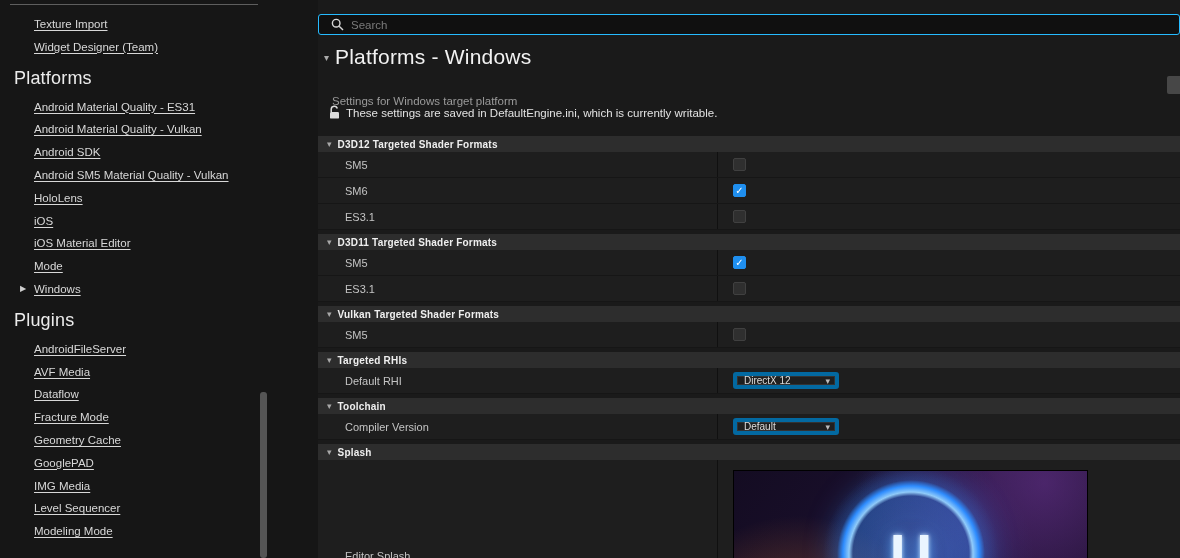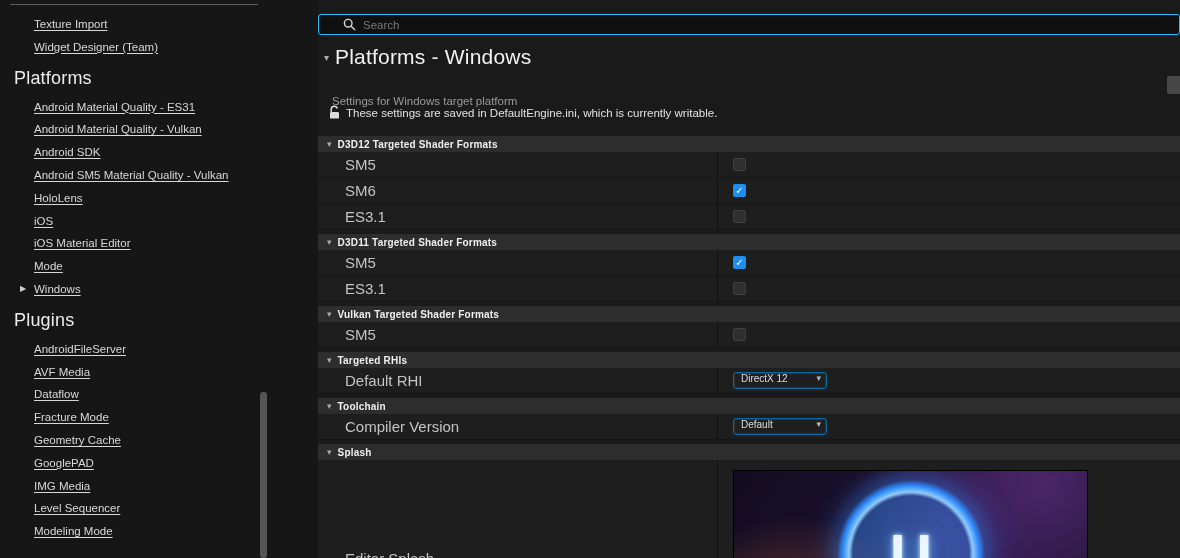--- a/index.html
+++ b/index.html
@@ -14,21 +14,21 @@
   .sb-link { display:block; position:relative; line-height:22.8px; padding-left:34px; font-size:11.5px;
              color:#d8d8d8; text-decoration:underline; text-underline-offset:2px; cursor:pointer; white-space:nowrap; }
   .sb-link .sb-arrow { position:absolute; left:20px; top:0; font-size:8px; color:#cfcfcf; line-height:22.8px; }
   .sb-header { font-size:18px; color:#ececec; padding:9px 0 7px 14px; letter-spacing:.2px; }
   .sb-scrollbar { position:absolute; left:260px; top:392px; width:7px; height:166px; background:#555; border-radius:3px; }
 
   
   .main { position:absolute; left:318px; top:0; right:0; height:558px; background:#1a1a1a; }
 
   .searchbar { position:absolute; top:14px; left:0; right:0; height:21px; background:#101010;
-               border:1px solid var(--accent,#26bbff); border-radius:3px; display:flex; align-items:center; padding:0 24px; }
+               border:1px solid var(--accent,#26bbff); border-radius:3px; display:flex; align-items:center; padding:0 12px; }
   .searchbar svg { flex:0 0 auto; margin-right:7px; }
   .searchbar input { flex:1; background:transparent; border:none; outline:none; color:#dcdcdc; font-size:11.5px;
                      font-family:"Liberation Sans",sans-serif; }
   .searchbar input::placeholder { color:#7a7a7a; }
 
   .title-row { position:absolute; top:45px; left:6px; display:flex; align-items:center; }
   .title-row .tri { font-size:10px; color:#aaa; margin-right:6px; cursor:pointer; }
   .title-row h1 { font-size:21px; font-weight:normal; color:#f2f2f2; letter-spacing:.2px; }
 
   .subtitle-row { position:absolute; top:79px; left:14px; font-size:11.5px; color:#9a9a9a;margin-top:16px; }
@@ -37,35 +37,35 @@
   .notice-row { position:absolute; top:105px; left:10px; display:flex; align-items:center; gap:5px;
                 font-size:11.5px; color:#e2e2e2; }
 
   .sections { position:absolute; top:136px; left:0; right:0; }
   .sec { margin-bottom:4px; }
   .sec-header { height:16px; background:#2d2d2d; display:flex; align-items:center; cursor:pointer; }
   .sec-header .tri2 { font-size:9px; color:#a8a8a8; margin:0 6px 0 9px; }
   .sec-title { font-size:10px; font-weight:bold; color:#efefef; letter-spacing:.2px; }
 
   .prow { display:flex; height:26px; background:#1e1e1e; border-bottom:1px solid #161616; }
-  .plabel { width:399px; padding-left:27px; display:flex; align-items:center; font-size:15px; color:#c4c4c4; }
+  .plabel { width:399px; padding-left:27px; display:flex; align-items:center; font-size:11px; color:#c4c4c4; }
   .pvalue { flex:1; border-left:1px solid #101010; display:flex; align-items:center; padding-left:15px; }
 
   .prow.tall { height:220px; align-items:flex-start; }
   .prow.tall .plabel { align-items:flex-start; padding-top:90px; }
   .prow.tall .pvalue { align-items:flex-start; padding-top:10px; height:100%; }
 
   
   .cb { width:13px; height:13px; background:#2f2f2f; border:1px solid #404040; border-radius:2px; cursor:pointer;
         display:flex; align-items:center; justify-content:center; font-size:10px; color:#fff; line-height:1; }
   .cb.checked { background:var(--checkbox_checked,#1f8fef); border-color:var(--checkbox_checked,#1f8fef); }
 
   
-  .dd { width:94px; height:17px; background:#1f1f1f; border:1px solid #0369a1; box-shadow:inset 0 0 0 1px #333;
-        border-radius:3px; display:flex; padding:0 5px 0 7px; cursor:pointer; }
+  .dd { width:106px; height:17px; background:#1f1f1f; border:4px solid #0369a1; box-shadow:inset 0 0 0 1px #333;
+        border-radius:3px; display:flex; align-items:center; padding:0 5px 0 7px; cursor:pointer; }
   .dd-val { flex:1; font-size:10px; color:#dddddd; white-space:nowrap; overflow:hidden; }
   .dd-chev { font-size:9px; color:#bbb; }
 
   
   .splash { position:relative; width:355px; height:200px; overflow:hidden; border:1px solid #000;
             background:
               radial-gradient(circle at 18% 96%, rgba(216,118,42,.55), transparent 42%),
               radial-gradient(circle at 88% 6%, rgba(124,60,168,.5), transparent 52%),
               radial-gradient(circle at 55% 45%, rgba(44,86,200,.32), transparent 48%),
               linear-gradient(125deg,#140c22 0%, #1d1132 55%, #0d0818 100%); }

